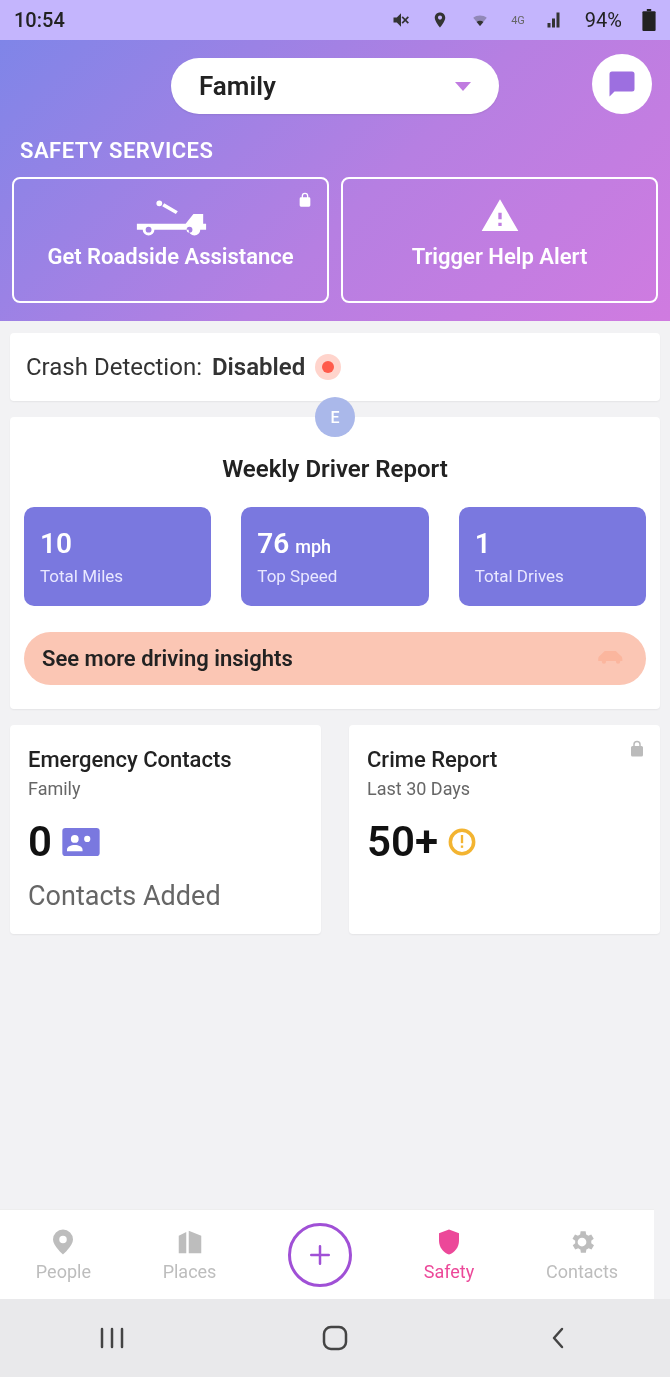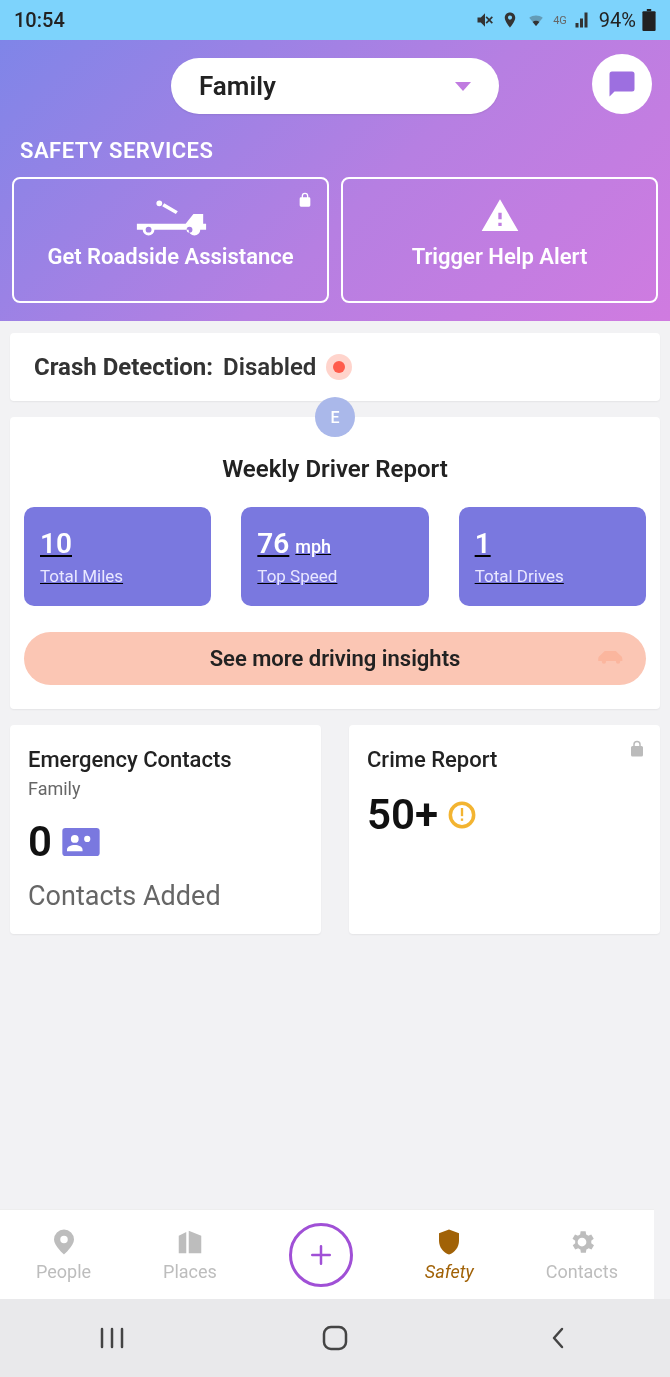--- a/index.html
+++ b/index.html
@@ -1,20 +1,20 @@
 <!DOCTYPE html>
 <html><head>
 <meta charset="utf-8">
 <style>
 * { margin: 0; padding: 0; box-sizing: border-box; font-family: -apple-system, Roboto, "Helvetica Neue", Arial, sans-serif; }
 html, body { width: 670px; height: 1377px; background: #f2f2f4; overflow: hidden; }
 
-.status-bar { height: 40px; background: #7dd3fc; display: flex; align-items: center; justify-content: space-between; padding: 0 14px; font-size: 20px; color: #222; }
+.status-bar { height: 40px; background: #c4b5fd; display: flex; align-items: center; justify-content: space-between; padding: 0 14px; font-size: 20px; color: #222; }
 .status-left { font-weight: 500; }
-.status-right { display: flex; align-items: center; gap: 6px; }
+.status-right { display: flex; align-items: center; gap: 20px; }
 .status-right .batt { font-size: 20px; }
 .status-right svg { display: block; }
 
 .hero { background: linear-gradient(135deg, #7f85e8 0%, #b67fe2 55%, #d07be0 100%); padding: 10px 12px 18px 12px; }
 
 .family-row { display: flex; align-items: center; justify-content: center; gap: 14px; padding: 8px 0 18px; position: relative; }
 .family-pill { background: #fff; border-radius: 34px; height: 56px; width: 328px; display: flex; align-items: center; padding: 0 28px; position: relative; box-shadow: 0 1px 2px rgba(0,0,0,.08); }
 .family-pill span { font-size: 26px; font-weight: 600; color: #222; }
 .family-pill .caret { position: absolute; right: 28px; width: 0; height: 0; border-left: 8px solid transparent; border-right: 8px solid transparent; border-top: 9px solid #c07be0; }
 .chat-btn { width: 60px; height: 60px; background: #fff; border-radius: 50%; display: flex; align-items: center; justify-content: center; position: absolute; right: 6px; top: 4px; }
@@ -27,46 +27,46 @@
 .svc-card .lock { position: absolute; top: 12px; right: 14px; }
 .svc-label { font-size: 22px; font-weight: 600; line-height: 1.3; margin-top: 4px; }
 
 .content { padding: 12px 10px 0; display: flex; flex-direction: column; gap: 16px; }
 
 .card { background: #fff; border-radius: 4px; box-shadow: 0 1px 2px rgba(0,0,0,.06); }
 
 .crash-row { padding: 20px 16px; font-size: 24px; color: #333; display: flex; align-items: center; gap: 10px; }
 .crash-dot-wrap { width: 26px; height: 26px; border-radius: 50%; background: #ffd4cc; display: flex; align-items: center; justify-content: center; }
 .crash-dot { width: 12px; height: 12px; border-radius: 50%; background: #ff5b4b; }
-.crash-label { font-weight: 700; margin-left: 8px; }
+.crash-label { font-weight: 400; }
 .crash-value { font-weight: 600; }
 
 .report-card { position: relative; padding: 38px 14px 24px; text-align: center; }
 .avatar { position: absolute; left: 50%; transform: translateX(-50%); top: -20px; width: 40px; height: 40px; border-radius: 50%; background: #aab8ea; color: #fff; display: flex; align-items: center; justify-content: center; font-size: 16px; font-weight: 500; }
 .report-title { font-size: 24px; font-weight: 600; color: #222; margin-bottom: 24px; }
-.stats-row { display: flex; gap: 30px; text-decoration: underline; }
+.stats-row { display: flex; gap: 30px; }
 .stat { flex: 1; background: #7a78df; color: #fff; border-radius: 10px; padding: 20px 16px; text-align: left; }
 .stat .value-line { font-size: 28px; font-weight: 600; display: flex; align-items: baseline; gap: 6px; }
 .stat .unit { font-size: 18px; font-weight: 500; }
 .stat .label { font-size: 17px; margin-top: 6px; color: #e9e8ff; }
-.insights-btn { margin-top: 26px; background: #fbc6b4; color: #222; border-radius: 30px; padding: 14px 18px; font-size: 22px; font-weight: 600; display: flex; align-items: center; justify-content: center; position: relative; }
+.insights-btn { margin-top: 26px; background: #fbc6b4; color: #222; border-radius: 30px; padding: 14px 18px; font-size: 22px; font-weight: 600; display: flex; align-items: center; justify-content: flex-start; position: relative; }
 .insights-btn .car { position: absolute; right: 18px; opacity: .55; }
 
 .two-col { display: flex; gap: 28px; }
 .half-card { flex: 1; background: #fff; border-radius: 4px; padding: 22px 18px; position: relative; box-shadow: 0 1px 2px rgba(0,0,0,.06); }
 .half-title { font-size: 22px; font-weight: 500; color: #222; }
 .half-sub { font-size: 18px; color: #666; margin-top: 6px; }
 .big-row { display: flex; align-items: center; gap: 10px; margin-top: 18px; }
 .big-num { font-size: 42px; font-weight: 600; color: #111; }
 .half-foot { font-size: 27px; color: #666; margin-top: 14px; }
 .half-lock { position: absolute; top: 14px; right: 14px; color: #bbb; }
 
 .tabbar { position: absolute; bottom: 78px; left: 0; right: 16px; height: 90px; background: #fff; display: flex; align-items: center; justify-content: space-around; border-top: 1px solid #eee; }
 .tab { display: flex; flex-direction: column; align-items: center; gap: 4px; color: #bdbdbd; font-size: 18px; }
-.tab.active { color: #a16207; font-style: italic; }
+.tab.active { color: #ec4899; }
 .fab { width: 64px; height: 64px; border: 3px solid #a050d6; border-radius: 50%; display: flex; align-items: center; justify-content: center; color: #a050d6; }
 
 .sysnav { position: absolute; bottom: 0; left: 0; right: 0; height: 78px; background: #e9e9eb; display: flex; align-items: center; justify-content: space-around; color: #444; }
 .sysnav .btn { width: 40px; height: 40px; display: flex; align-items: center; justify-content: center; }
 </style>
 </head>
 <body>
 
 <div class="status-bar">
   <div class="status-left">10:54</div>
@@ -192,20 +192,21 @@
       </div>
       <div class="half-foot">Contacts Added</div>
     </div>
     <div class="half-card">
       <span class="half-lock">
         <svg width="18" height="20" viewBox="0 0 24 24">
             <path fill="#bbb" d="M18 8h-1V6a5 5 0 00-10 0v2H6a2 2 0 00-2 2v10a2 2 0 002 2h12a2 2 0 002-2V10a2 2 0 00-2-2zM9 6a3 3 0 016 0v2H9V6z"></path>
           </svg>
       </span>
       <div class="half-title">Crime Report</div>
+      <div class="half-sub">Last 30 Days</div>
       <div class="big-row">
         <span class="big-num">50+</span>
         <svg width="28" height="28" viewBox="0 0 24 24">
             <circle cx="12" cy="12" r="10" fill="none" stroke="#f3b431" stroke-width="3"></circle>
             <rect x="11" y="6" width="2" height="7" fill="#f3b431"></rect>
             <rect x="11" y="15" width="2" height="2" fill="#f3b431"></rect>
           </svg>
       </div>
     </div>
   </div>

